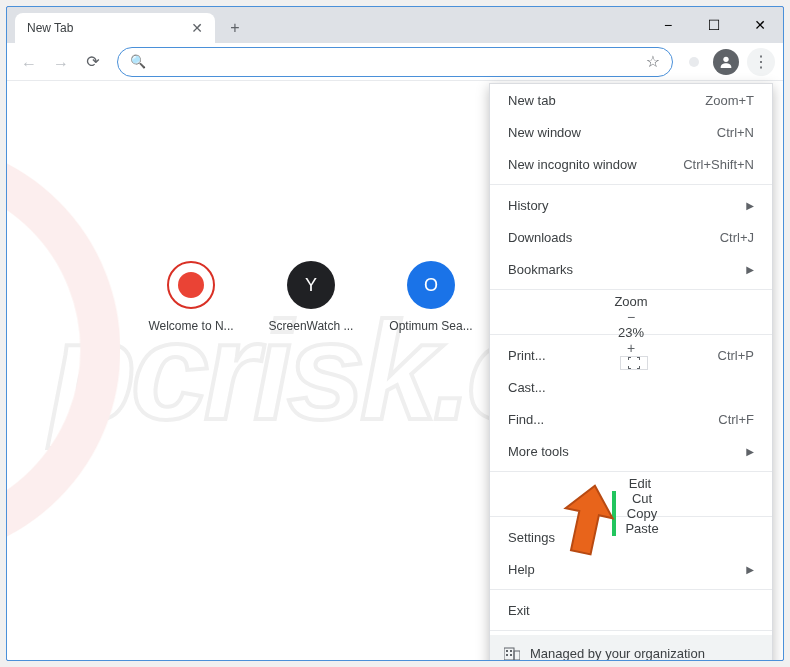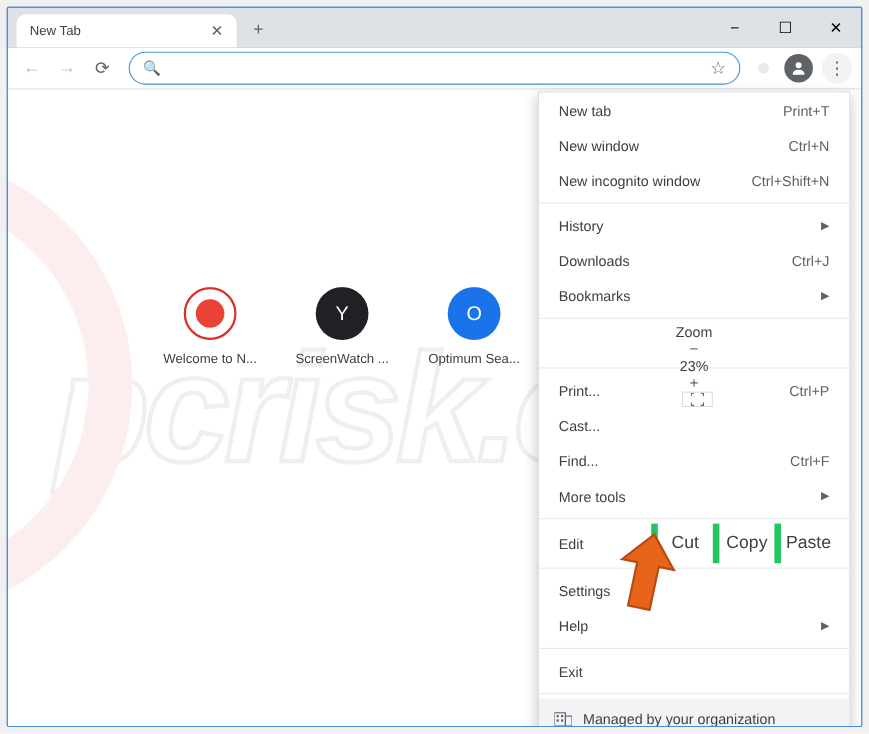--- a/index.html
+++ b/index.html
@@ -41,23 +41,23 @@
     .menu { position: absolute; top: 76px; right: 10px; width: 284px; background: #fff; border: 1px solid #dadce0; box-shadow: 0 4px 12px rgba(0,0,0,0.25); font-size: 13px; color: #3c4043; }
     .menu-row { display: flex; align-items: center; height: 32px; padding: 0 18px; cursor: pointer; }
     .menu-row .shortcut-key { margin-left: auto; color: #5f6368; }
     .menu-row .submenu-arrow { margin-left: auto; color: #5f6368; font-size: 10px; }
     .menu-sep { height: 1px; background: #e8eaed; margin: 4px 0; }
     .zoom-row { display: flex; align-items: center; height: 36px; padding: 0 18px; flex-direction: column; }
     .zoom-row .zlabel { flex: 1; }
     .zoom-row .zctrl { width: 30px; text-align: center; color: #5f6368; cursor: pointer; font-size: 14px; }
     .zoom-row .zval { width: 44px; text-align: center; }
     .zoom-row .fullscreen { width: 28px; height: 26px; border: 1px solid #dadce0; display: flex; align-items: center; justify-content: center; margin-left: 6px; cursor: pointer; }
-    .edit-row { display: flex; height: 36px; padding: 0 12px 0 18px; align-items: center; }
+    .edit-row { display: flex; height: 36px; padding: 0 0 0 18px; align-items: center; flex-direction: column; }
     .edit-row .elabel { flex: 1; }
-    .edit-row .ebtn { width: 56px; height: 100%; border-left: 6px solid #22c55e; display: flex; align-items: center; justify-content: center; cursor: pointer; font-size: 16px; }
+    .edit-row .ebtn { width: 56px; height: 100%; border-left: 4px solid #22c55e; display: flex; align-items: center; justify-content: center; cursor: pointer; font-size: 13px; }
     .managed-row { display: flex; align-items: center; height: 36px; padding: 0 14px; background: #f1f3f4; cursor: pointer; gap: 10px; color: #3c4043; }
     .managed-row .bldg { width: 16px; height: 14px; }
     
     .arrow-cursor { position: absolute; top: 476px; left: 550px; pointer-events: none; }
   </style>
 </head>
 <body>
 
 <div class="window-border">
 
@@ -113,21 +113,21 @@
       <div class="shortcut">
         <div class="shortcut-icon"></div>
         <div class="shortcut-label">Optim</div>
       </div>
     </div>
   </div>
 
   <div class="menu">
     <div class="menu-row">
       <span>New tab</span>
-      <span class="shortcut-key">Print+T</span>
+      <span class="shortcut-key">Zoom+T</span>
     </div>
     <div class="menu-row">
       <span>New window</span>
       <span class="shortcut-key">Ctrl+N</span>
     </div>
     <div class="menu-row">
       <span>New incognito window</span>
       <span class="shortcut-key">Ctrl+Shift+N</span>
     </div>
     <div class="menu-sep"></div>

